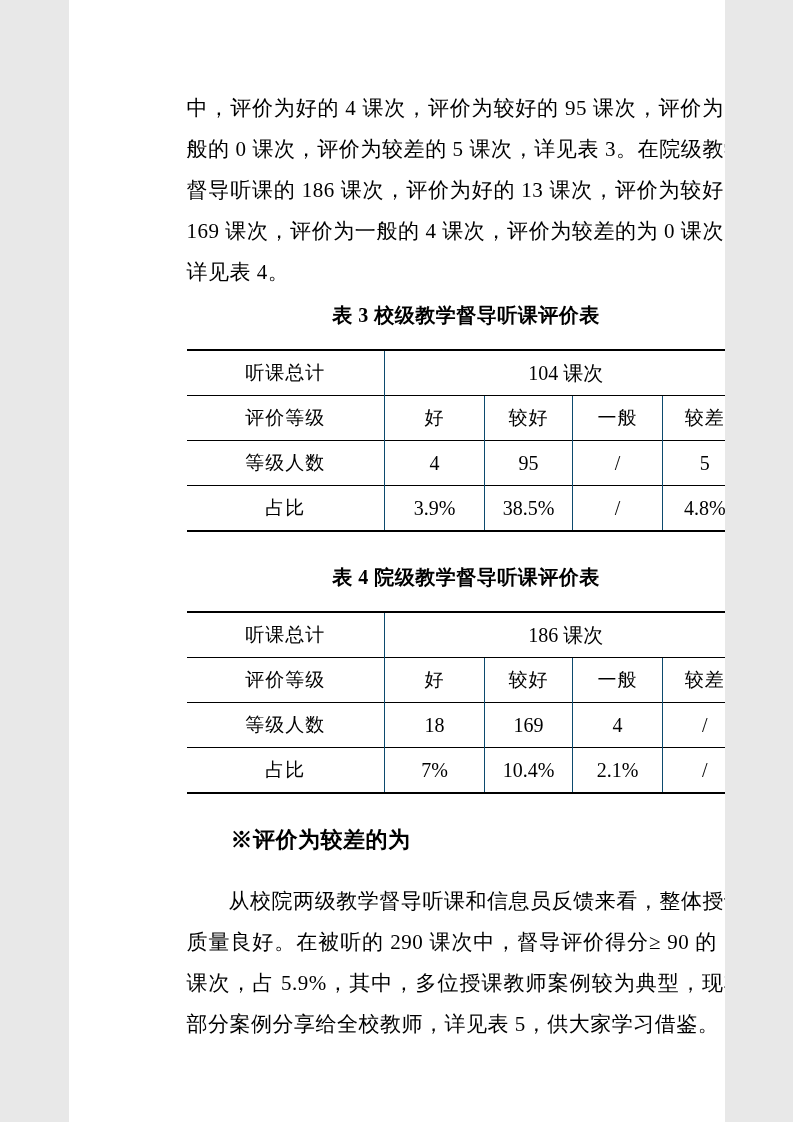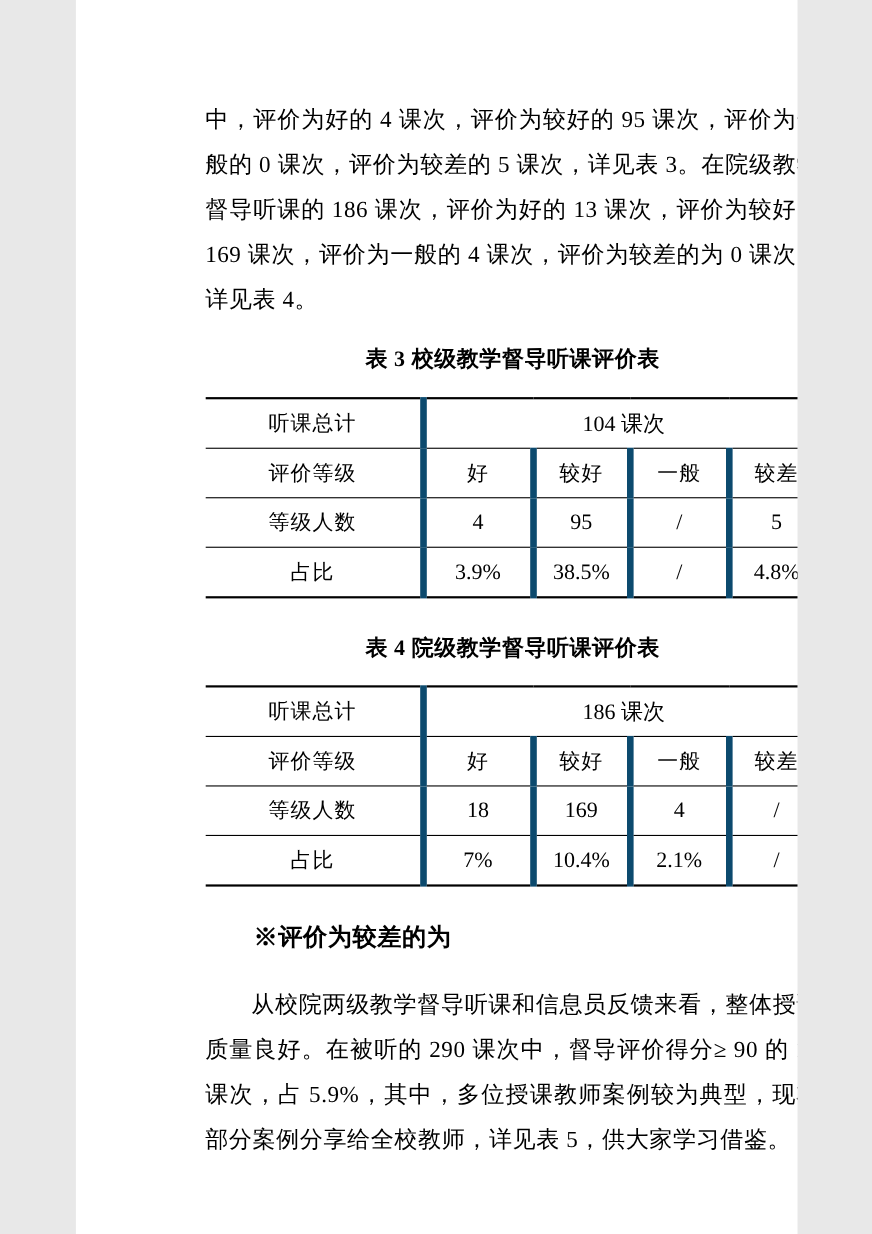--- a/index.html
+++ b/index.html
@@ -23,21 +23,21 @@
   .para {
     margin: 0;
     font-size: 21px;
     line-height: 41px;
     text-align: justify;
     text-justify: inter-ideograph;
     letter-spacing: 0.5px;
   }
   .para2 { margin-top: 25px; text-indent: 2em; }
   .table-caption {
-    margin-top: 20px;
+    margin-top: 8px;
     text-align: center;
     font-weight: bold;
     font-size: 20px;
     line-height: 29px;
     letter-spacing: 0.5px;
   }
   .table-caption.second { margin-top: 31px; }
   table.eval {
     margin-top: 19px;
     width: 560px;
@@ -47,21 +47,21 @@
     border-bottom: 2px solid #000;
   }
   table.eval td {
     height: 44px;
     text-align: center;
     vertical-align: middle;
     border-top: 1px solid #000;
     padding: 0;
   }
   table.eval tr:first-child td { border-top: none; }
-  table.eval td + td { border-left: 6px solid #0c4a6e; }
+  table.eval td + td { border-left: 1px solid #0c4a6e; }
   td.t-label {
     font-family: "Liberation Sans", "DejaVu Sans", sans-serif;
     font-size: 19px;
     letter-spacing: 1px;
   }
   td.t-value {
     font-family: "Liberation Serif", "DejaVu Serif", serif;
     font-size: 20px;
   }
   .section-heading {

